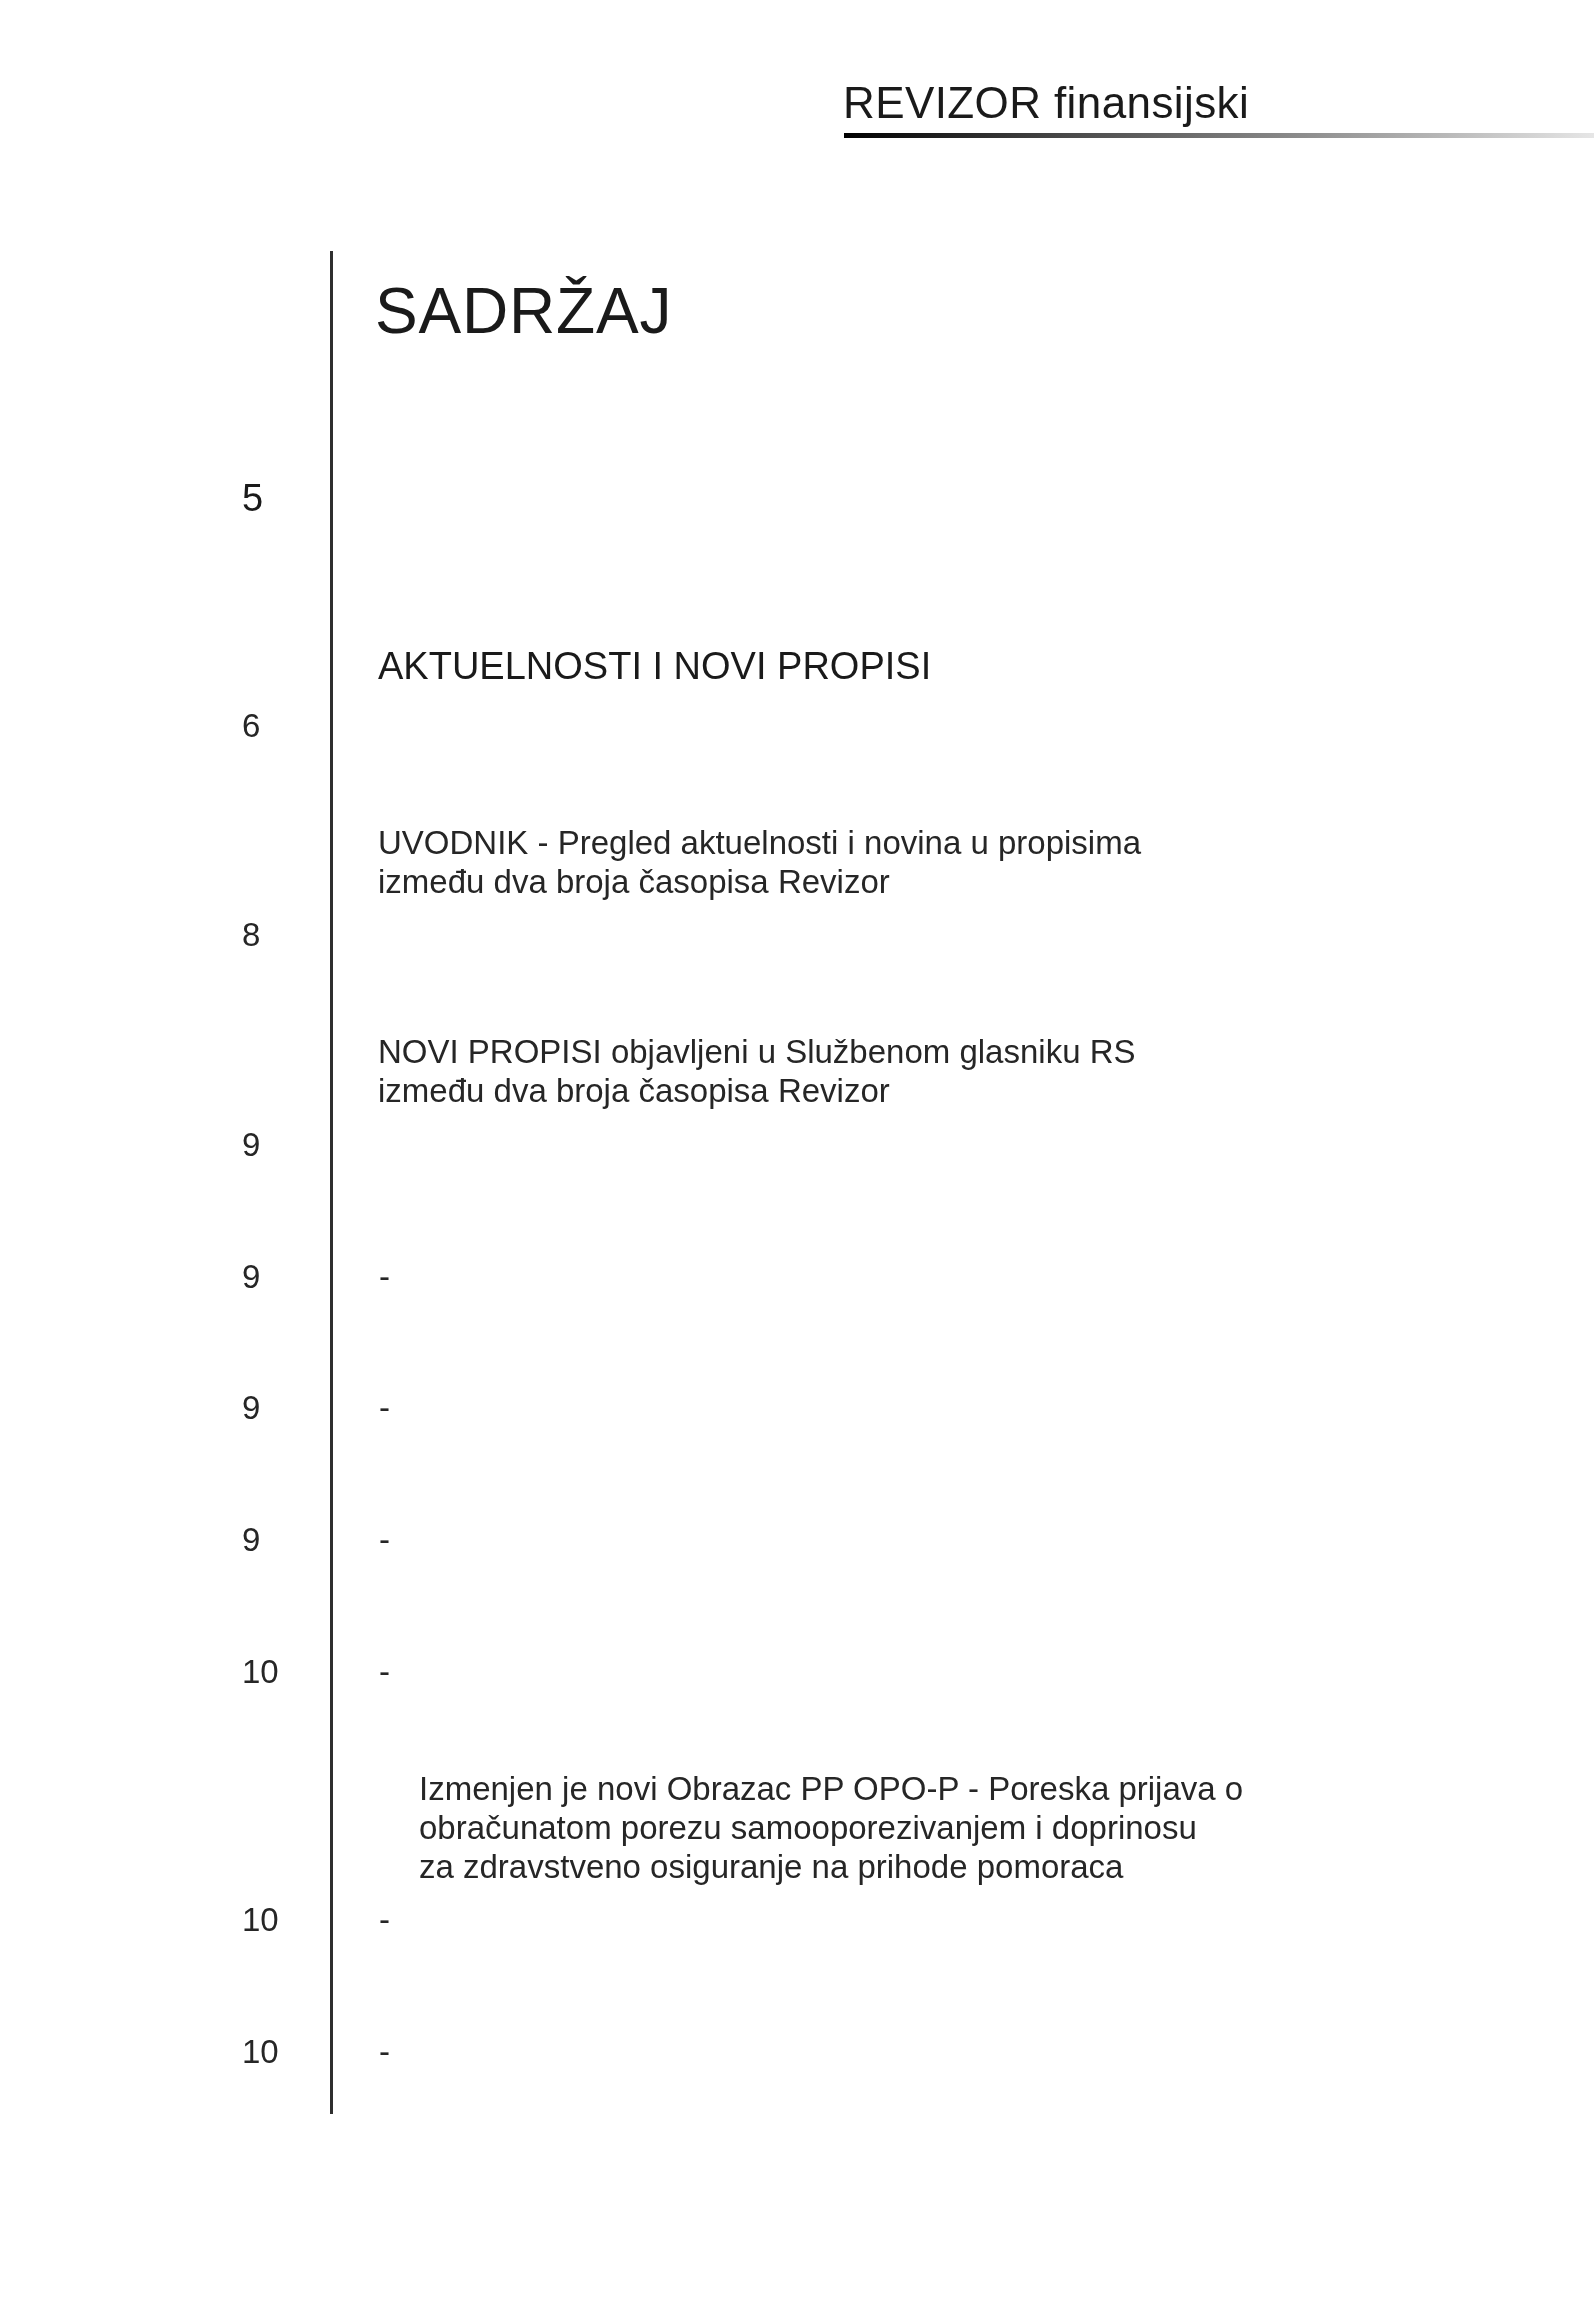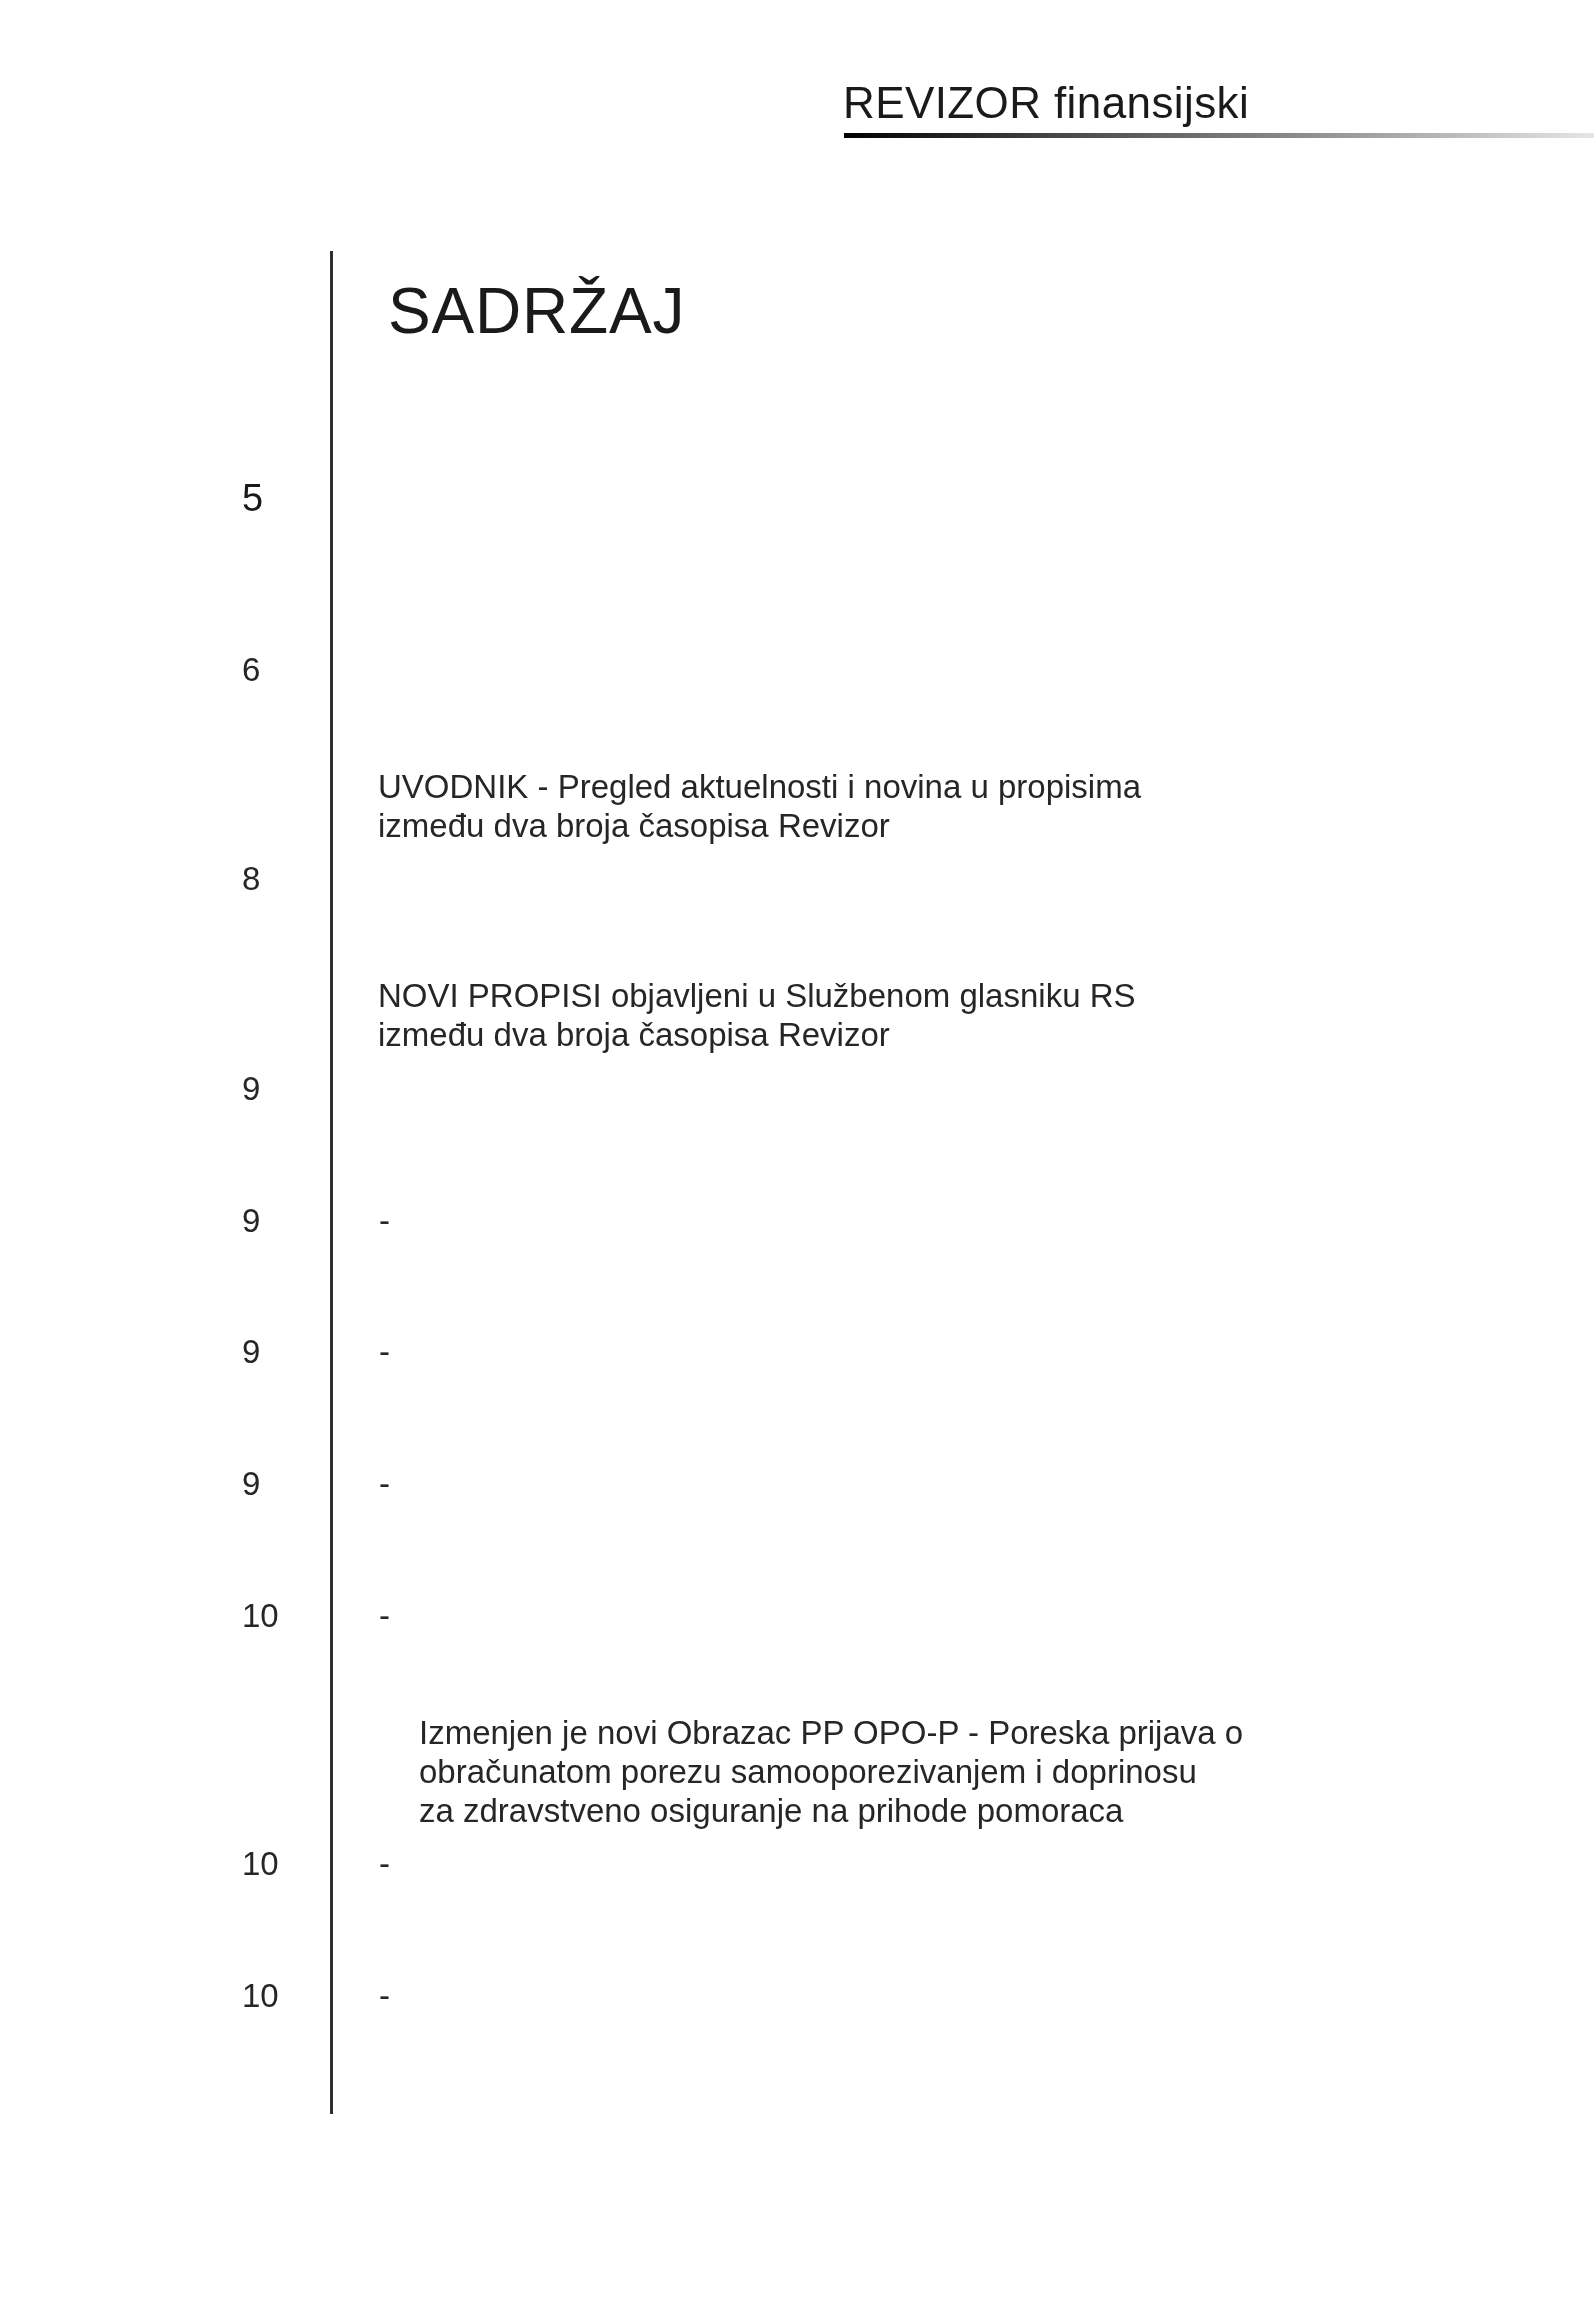--- a/index.html
+++ b/index.html
@@ -23,21 +23,21 @@
   }
   .brand-rule {
     position: absolute; left: 844px; top: 133px;
     width: 750px; height: 4.9px;
     background: linear-gradient(to right,
       var(--rule_dark, #000000) 0%, #4a4a4a 30%, #8a8a8a 60%, var(--rule_light, #e6e6e6) 100%);
   }
 
   
   .doc-title {
-    position: absolute; left: 388px; top: 236px;
+    position: absolute; left: 375px; top: 236px;
     font-size: 64px; line-height: 1; font-weight: 300;
     letter-spacing: 0.8px;
     color: var(--heading, #1c1c1c);
     white-space: nowrap;
   }
 
   
   .v-rule {
     position: absolute; left: 330px; top: 251px;
     width: 2.5px; height: 1863px;
@@ -79,20 +79,21 @@
   <div class="brand-rule"></div>
 
   <h1 class="doc-title">SADRŽAJ</h1>
 
   <div class="v-rule"></div>
 
   <div class="toc">
       <div class="row section">
     <span class="num">5</span>
     
+    <span class="text">AKTUELNOSTI I NOVI PROPISI</span>
   </div>
       <div class="row entry">
     <span class="num">6</span>
     
     <span class="text">UVODNIK - Pregled aktuelnosti i novina u propisima
 između dva broja časopisa Revizor</span>
   </div>
       <div class="row entry">
     <span class="num">8</span>
     

